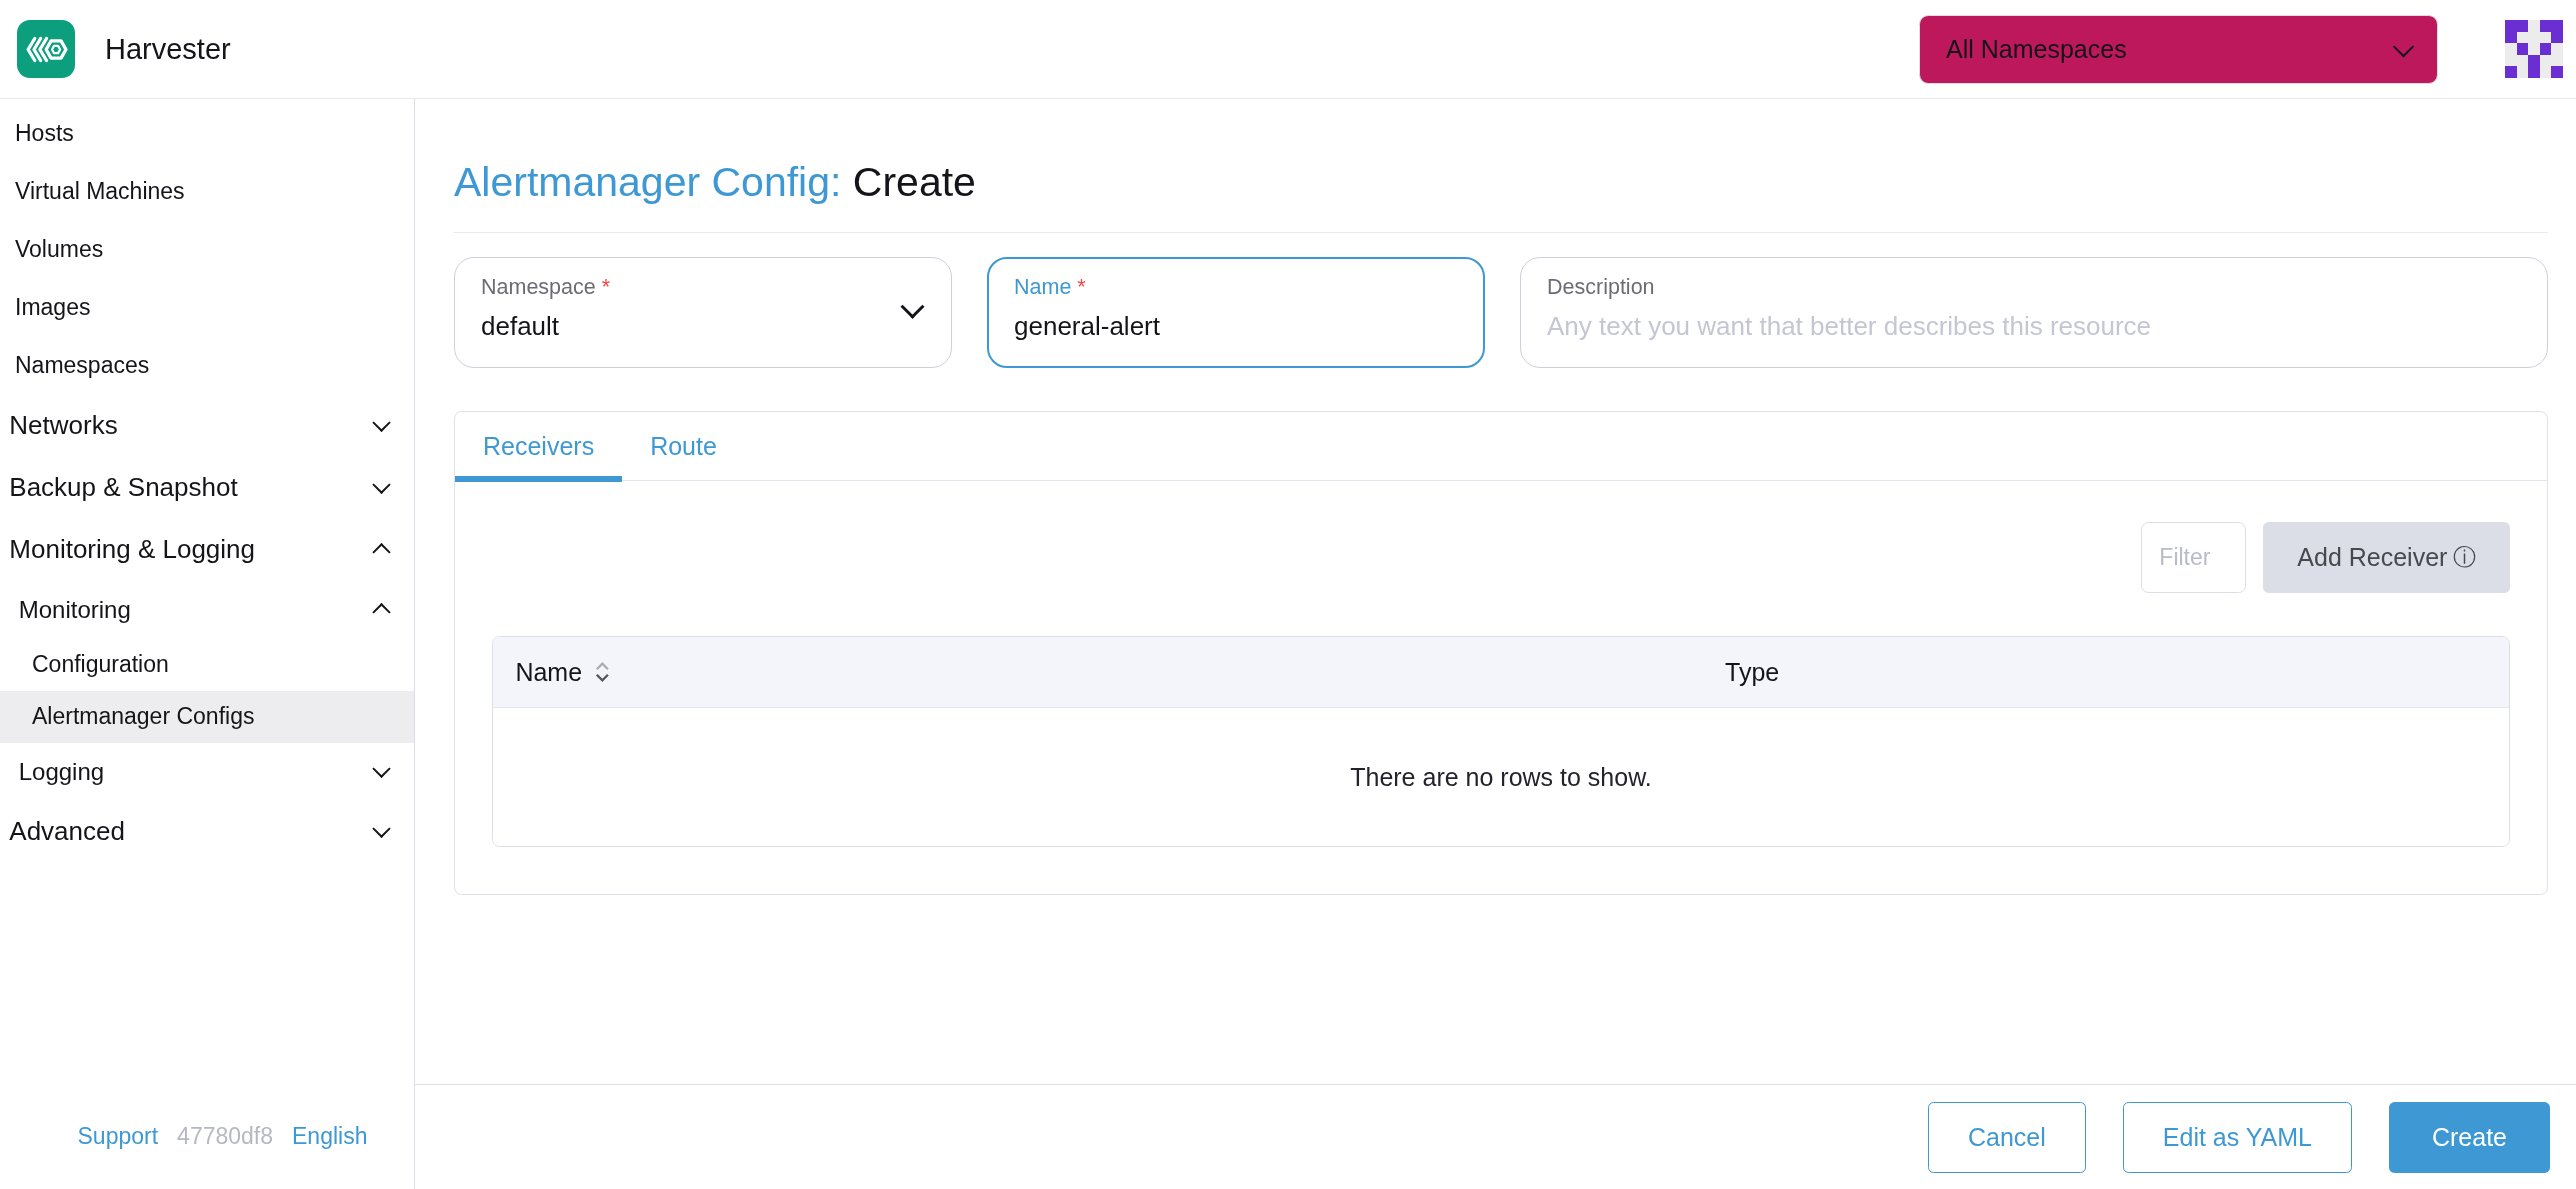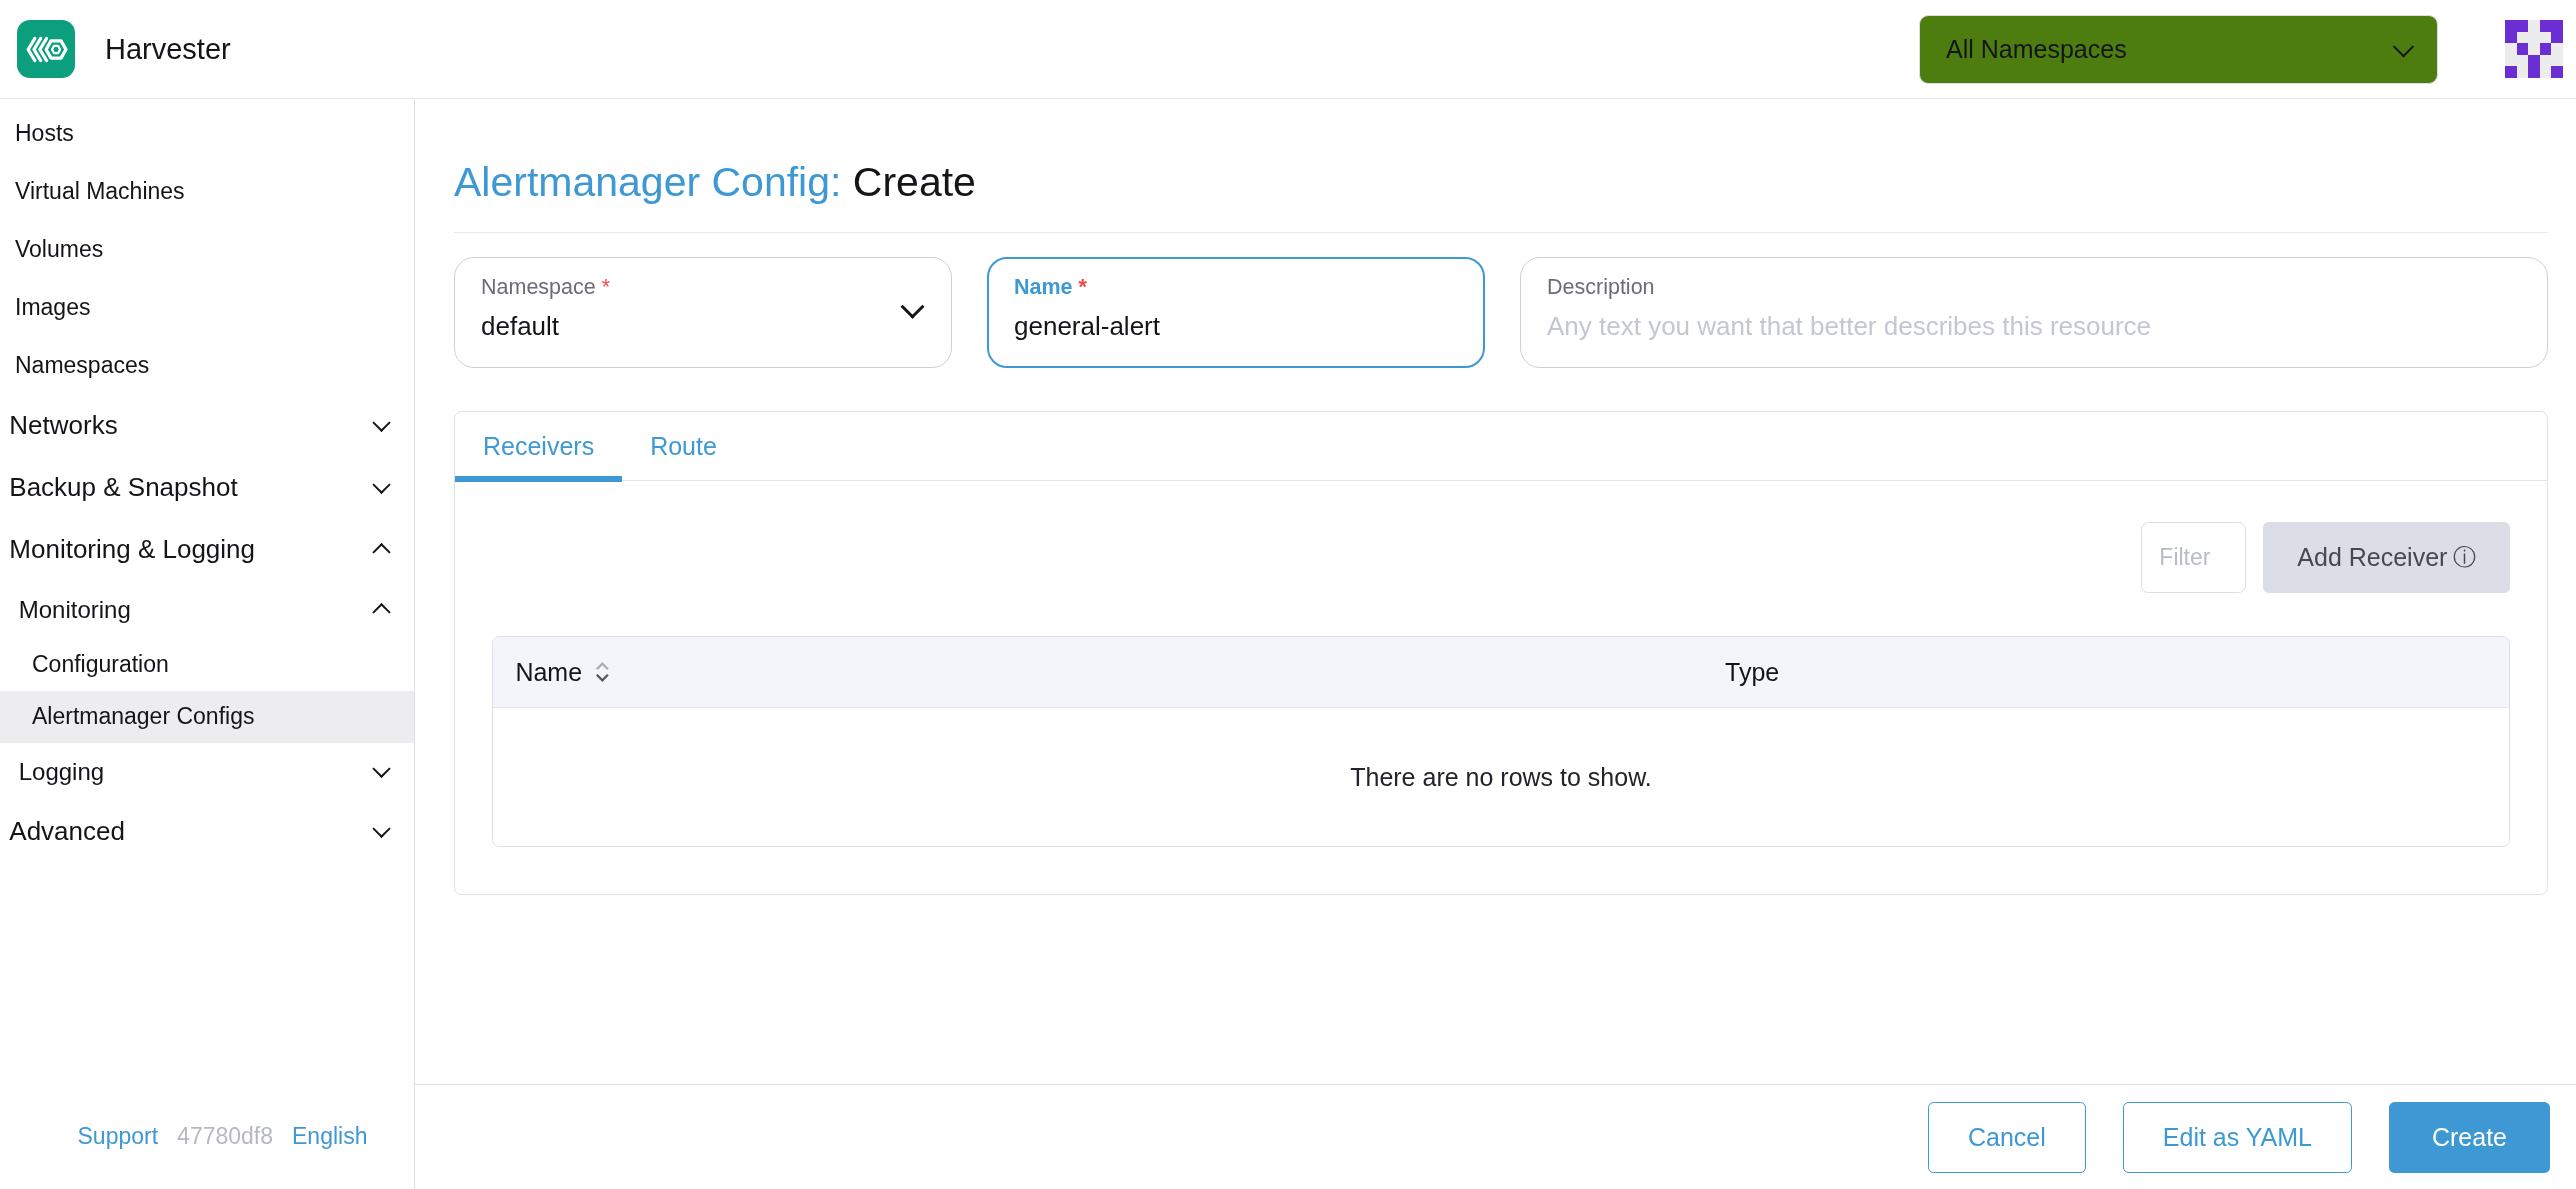--- a/index.html
+++ b/index.html
@@ -25,21 +25,21 @@
     background:#0b9f7d; display:flex; align-items:center; justify-content:center;
     margin-right:30px; cursor:pointer;
   }
   .app-title { font-size:29px; color:#141419; }
   .ns-select {
     margin-left:auto; margin-right:67px;
     width:519px; height:69px;
     border:1.9px solid #dcdee7; border-radius:9.3px;
     display:flex; align-items:center;
     padding:0 26px; font-size:25px; color:#141419;
-    cursor:pointer; background:#4d7c0f;
+    cursor:pointer; background:#be185d;
   }
   .chev {
     width:15px; height:15px;
     border-right:2.8px solid #141419; border-bottom:2.8px solid #141419;
     display:inline-block;
   }
   .chev.down { transform:rotate(45deg) translate(-1.9px,-1.9px); }
   .chev.up   { transform:rotate(-135deg) translate(-1.9px,-1.9px); }
   .ns-select .chev { margin-left:auto; }
   .avatar {
@@ -86,21 +86,21 @@
 
   .form-row { display:flex; gap:35px; margin-top:24px; }
   .field {
     height:111px; border:1.9px solid #ced0da; border-radius:20px;
     padding:17px 26px; background:#fff; position:relative;
   }
   .field.f-ns   { width:498px; cursor:pointer; }
   .field.f-name { width:498px; border:2.8px solid #3d98d3; padding:16px 25px; }
   .field.f-desc { flex:1; }
   .f-label { font-size:21.5px; color:#6c6c76; }
-  .f-name .f-label { color:#3d98d3;font-weight:bold; }
+  .f-name .f-label { color:#3d98d3; }
   .req { color:#f64747; }
   .f-value { font-size:26px; color:#141419; margin-top:11.2px; }
   .f-input {
     display:block; width:100%; border:none; outline:none;
     font-size:26px; color:#141419; margin-top:11.2px;
     font-family:inherit; background:transparent;
   }
   .f-input::placeholder { color:#c4c6d2; }
   .f-ns .chev { position:absolute; right:30px; top:43px; width:17px; height:17px; border-width:3.3px; }
 

